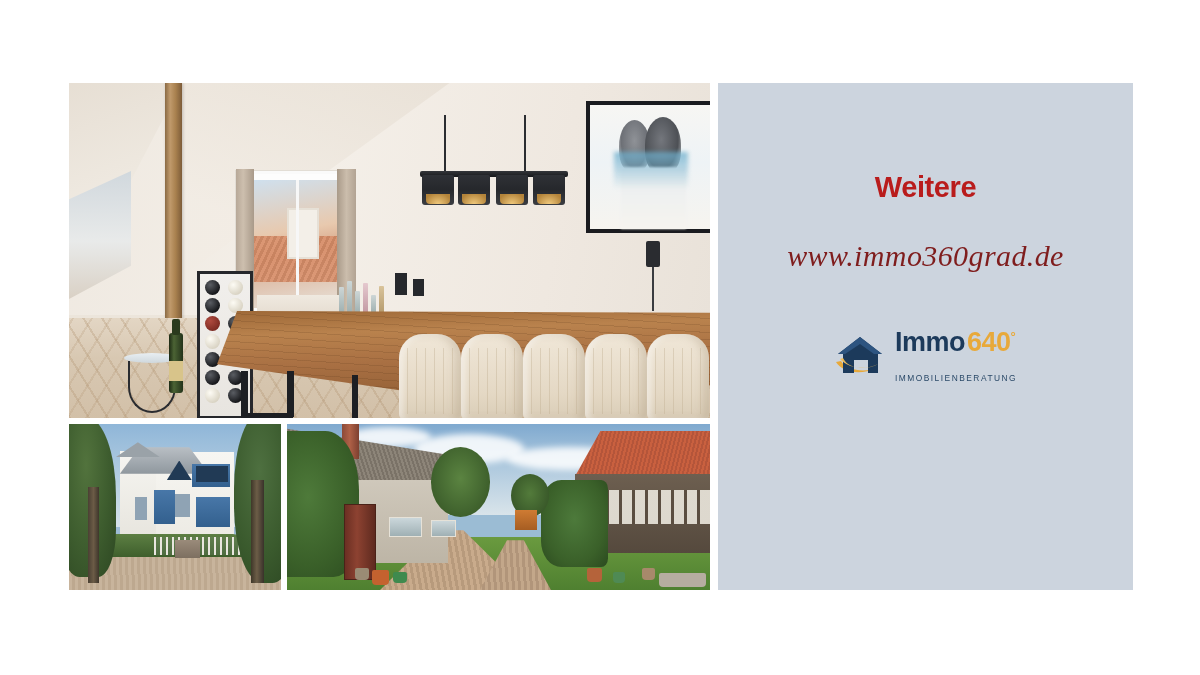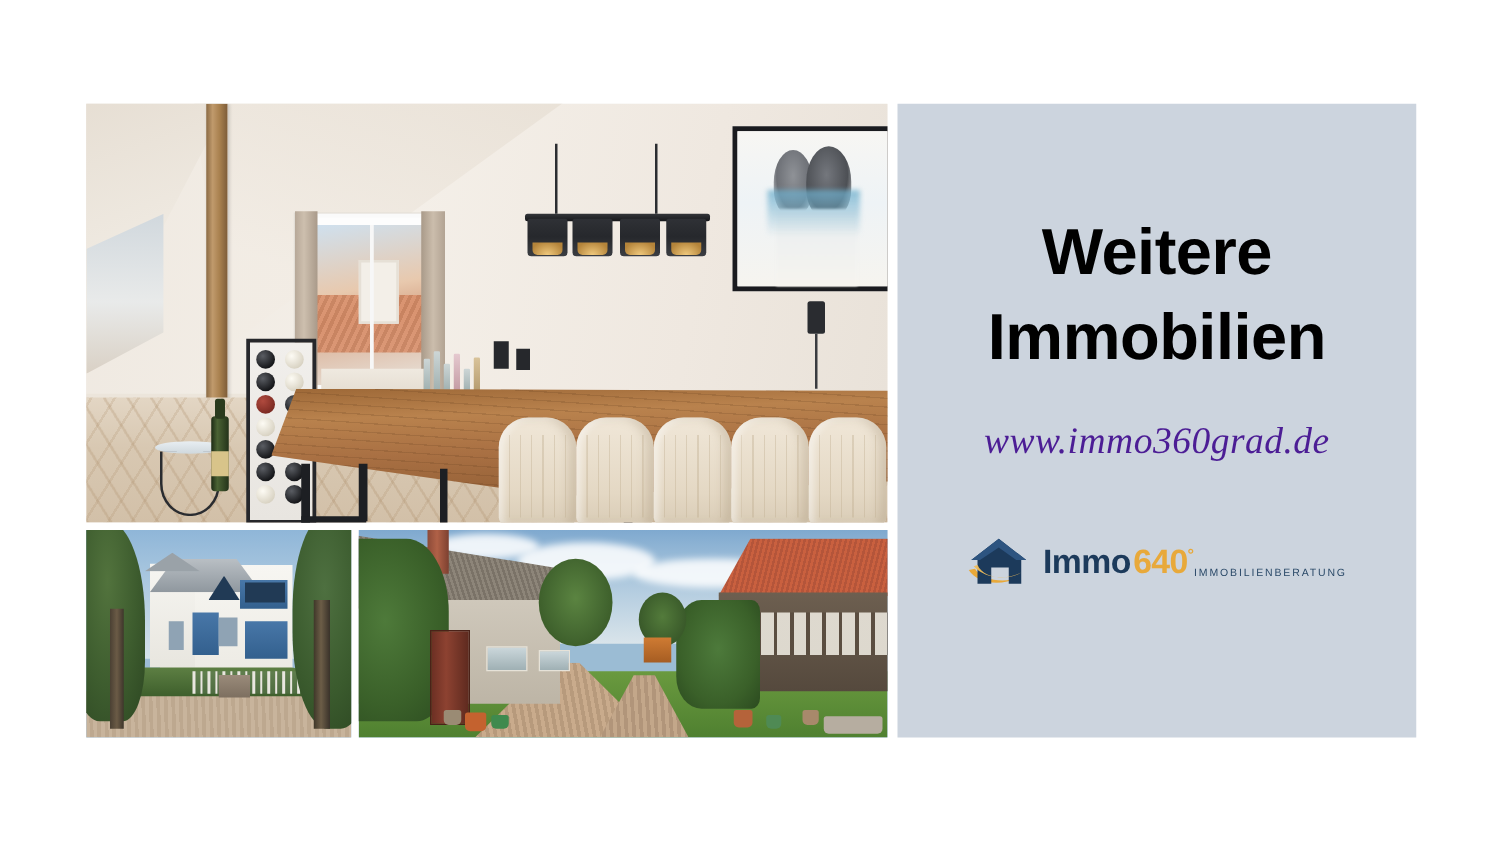--- a/index.html
+++ b/index.html
@@ -195,29 +195,29 @@
   .br-tree-c2 { position:absolute; left:53%; top:30%; width:9%; height:26%;
      background: radial-gradient(ellipse at 50% 45%, #537b3b, #3a5a2a 70%); border-radius:50%; }
   .br-orange { position:absolute; left:54%; top:52%; width:5%; height:12%; background: linear-gradient(180deg,#cf7b33,#a65d22); }
   .br-pot { position:absolute; border-radius:2px 2px 4px 4px; }
 
   
   .panel { position:absolute; left:718px; top:83px; width:415px; height:507px;
      background:#ccd4de; }
   .panel-inner { position:absolute; inset:0; display:flex; flex-direction:column;
      align-items:center; justify-content:flex-start; padding-top:86px; }
-  .headline { text-align:center; color:#000000; font-weight:bold; font-size:52px;
+  .headline { text-align:center; color:#b91c1c; font-weight:bold; font-size:29px;
      line-height:1.30; letter-spacing:-0.4px; font-family:"Liberation Sans", sans-serif; }
   .headline span { display:block; }
   .url { margin-top:32px; font-family:"Liberation Serif", serif; font-style:italic;
-     font-size:30px; color:#4c1d95; letter-spacing:.4px; }
+     font-size:30px; color:#7f1d1d; letter-spacing:.4px; }
 
   .logo { margin-top:56px; display:flex; align-items:center; gap:9px; }
   .logo-mark { width:52px; height:46px; position:relative; }
-  .logo-text { display:flex; align-items:flex-start; line-height:1; }
+  .logo-text { display:flex; flex-direction:column; align-items:flex-start; line-height:1; }
   .logo-row1 { display:flex; align-items:baseline; }
   .logo-immo { font-size:27px; font-weight:bold; color:#1c3a5b; letter-spacing:-.5px;
      font-family:"Liberation Sans", sans-serif; }
   .logo-360 { font-size:27px; font-weight:bold; color:#e8a93a; letter-spacing:-.5px;
      font-family:"Liberation Sans", sans-serif; margin-left:2px; }
   .logo-deg { font-size:13px; font-weight:bold; color:#e8a93a; position:relative; top:-10px; }
   .logo-sub { font-size:8.4px; color:#2a4968; letter-spacing:1.5px; margin-top:18px;
      font-family:"Liberation Sans", sans-serif; }
 </style>
 </head>
@@ -377,21 +377,20 @@
       <div class="br-pot" style="left:84%; bottom:6%;  width:3%;  height:7%;  background:#a8896b;"></div>
       <div class="br-pot" style="left:88%; bottom:2%; width:11%; height:8%; background:#b6ada0;"></div>
     </div>
   </div>
 
   <div class="panel">
     <div class="panel-inner">
 
       <div class="headline">
         <span>Weitere</span>
-        <span>Immobilien</span>
       </div>
 
       <div class="url">www.immo360grad.de</div>
 
       <div class="logo">
         <span class="logo-mark">
           <svg width="52" height="46" viewBox="0 0 52 46" xmlns="http://www.w3.org/2000/svg">
             <path d="M2 30 C8 40, 26 44, 42 36 C30 41, 12 38, 7 29 Z" fill="#e8a93a"></path>
             <path d="M4 22 L26 5 L48 22 L44 22 L44 41 L34 41 L34 28 L20 28 L20 41 L9 41 L9 22 Z" fill="#1c3a5b"></path>
             <path d="M4 22 L26 5 L48 22 L40 22 L26 12 L11 22 Z" fill="#2d5480"></path>

